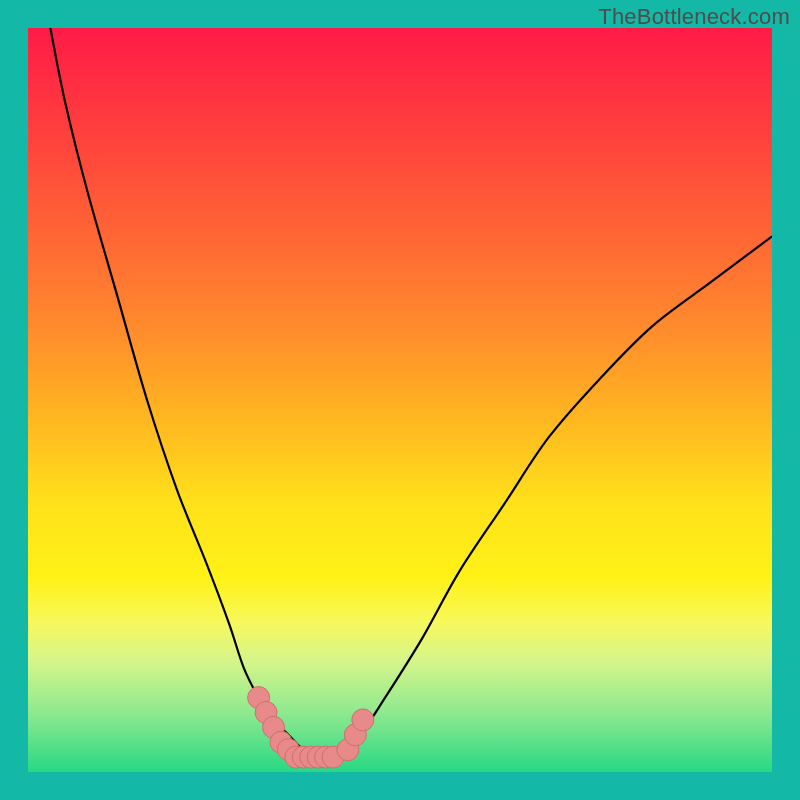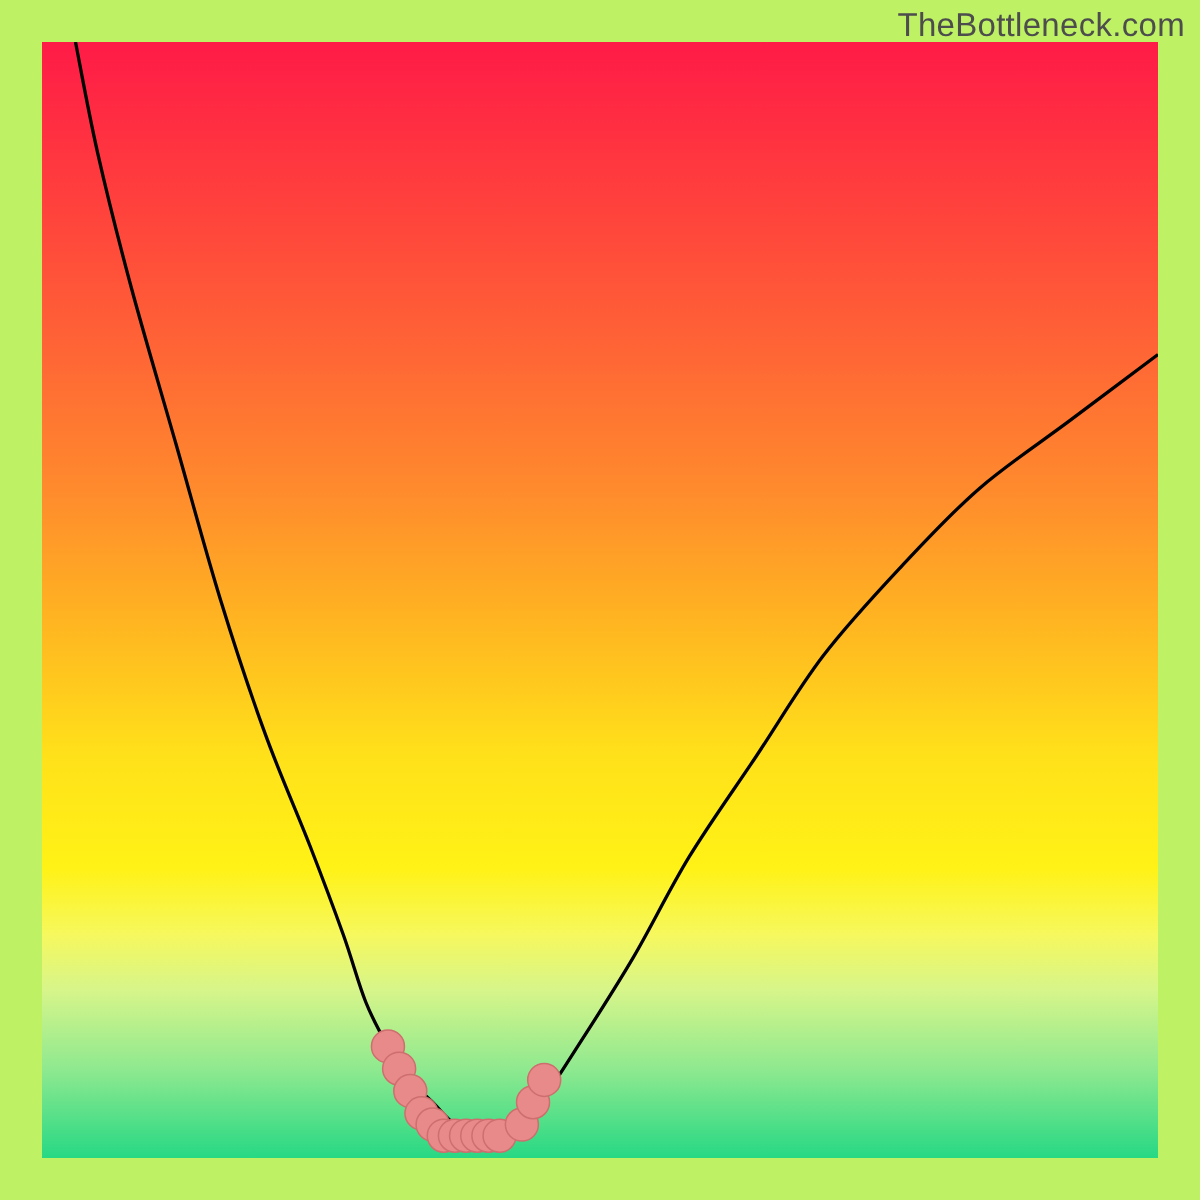--- a/index.html
+++ b/index.html
@@ -8,21 +8,21 @@
     width: 800px;
     height: 800px;
     overflow: hidden;
     background: #000;
     font-family: Arial, Helvetica, sans-serif;
   }
   .frame {
     position: absolute;
     top: 0; left: 0;
     width: 800px; height: 800px;
-    background: #bef264;
+    background: #14b8a6;
   }
   .plot {
     position: absolute;
     top: 28px;
     left: 28px;
     width: 744px;
     height: 744px;
     
     background: linear-gradient(
       to bottom,

